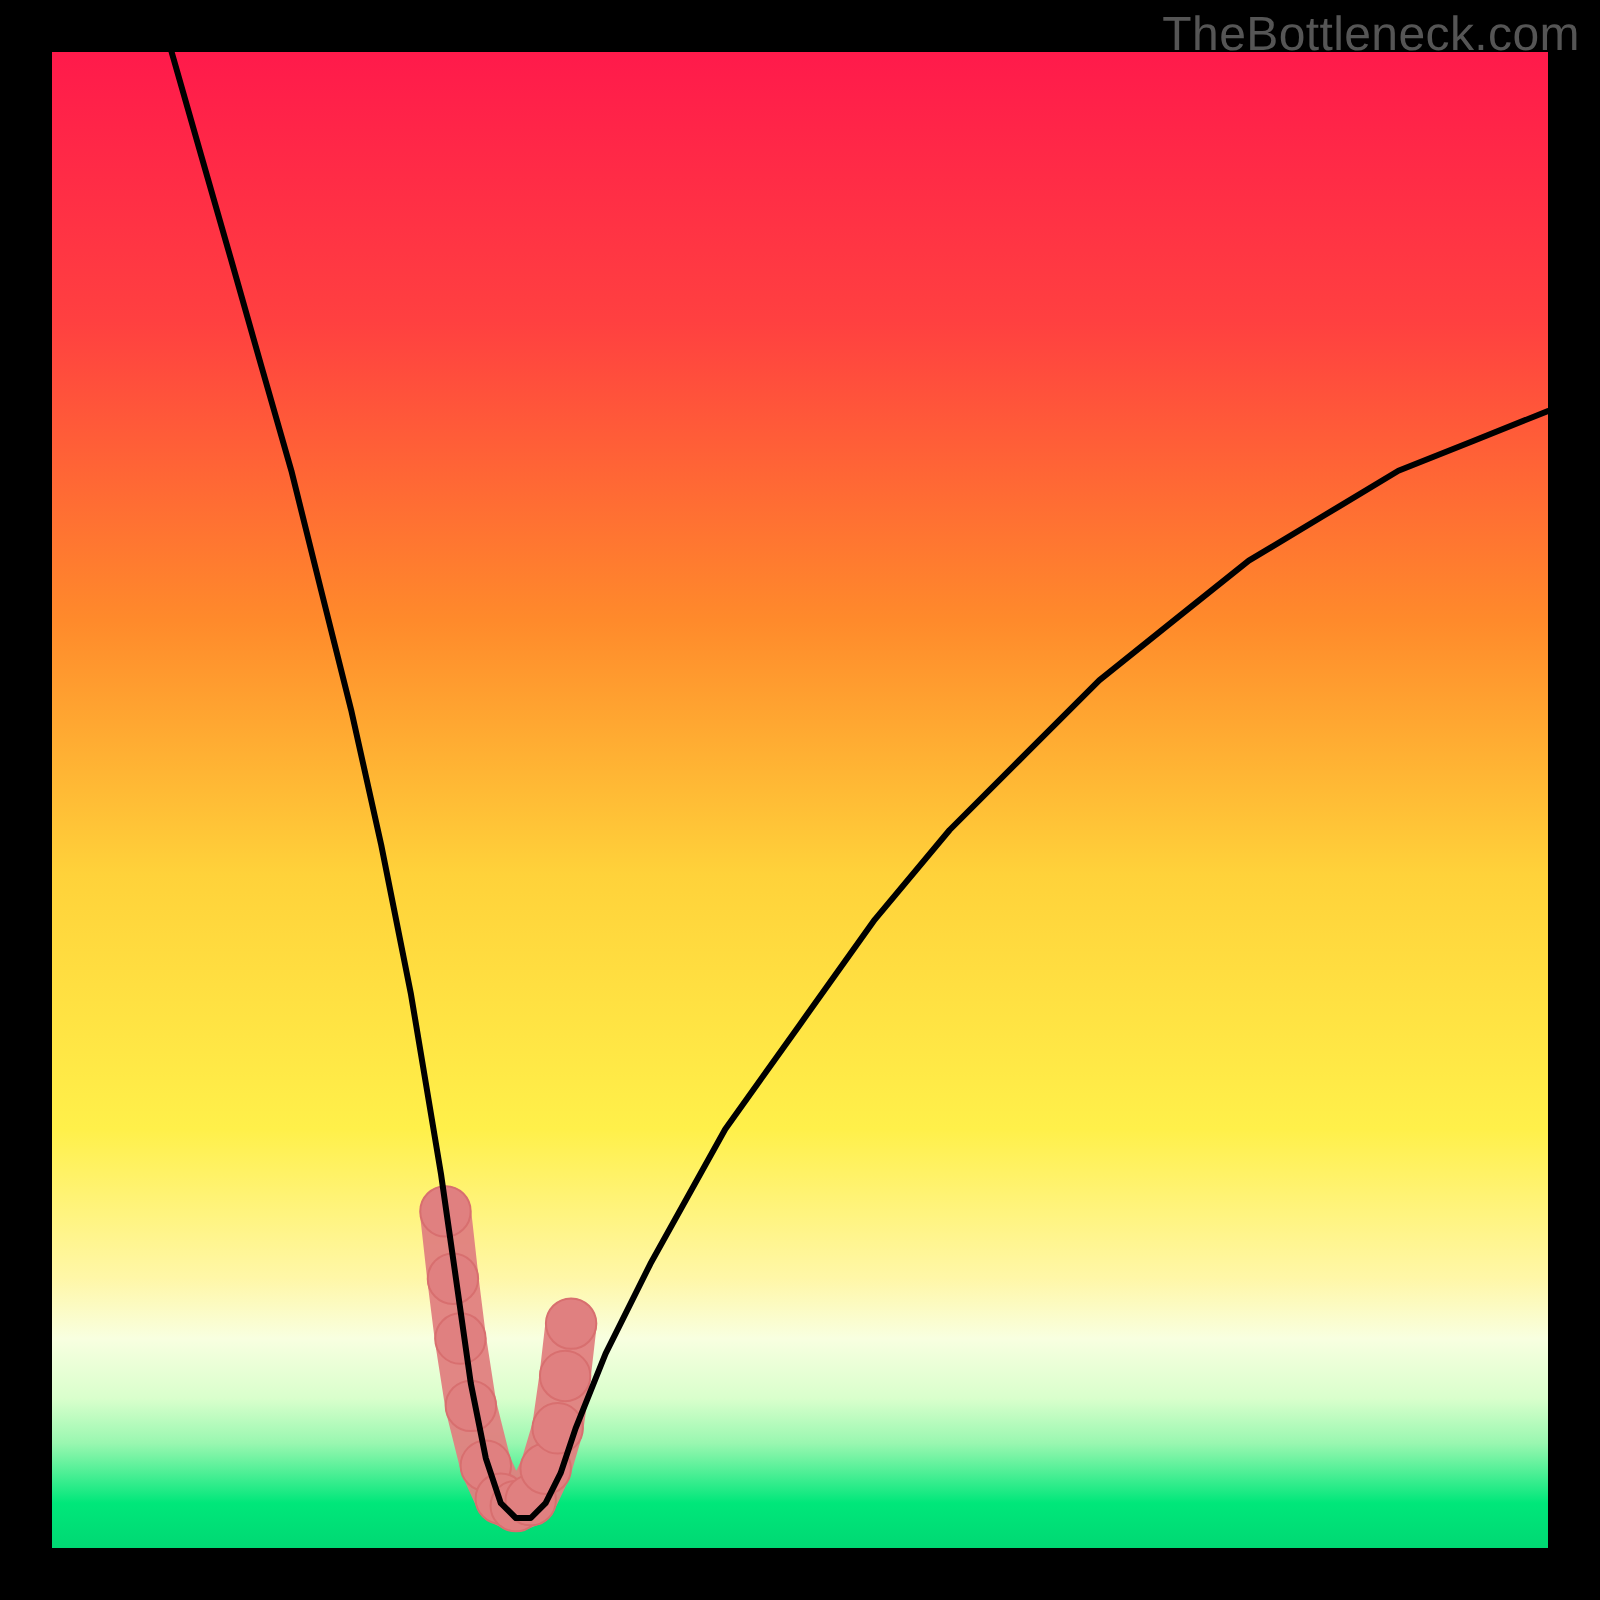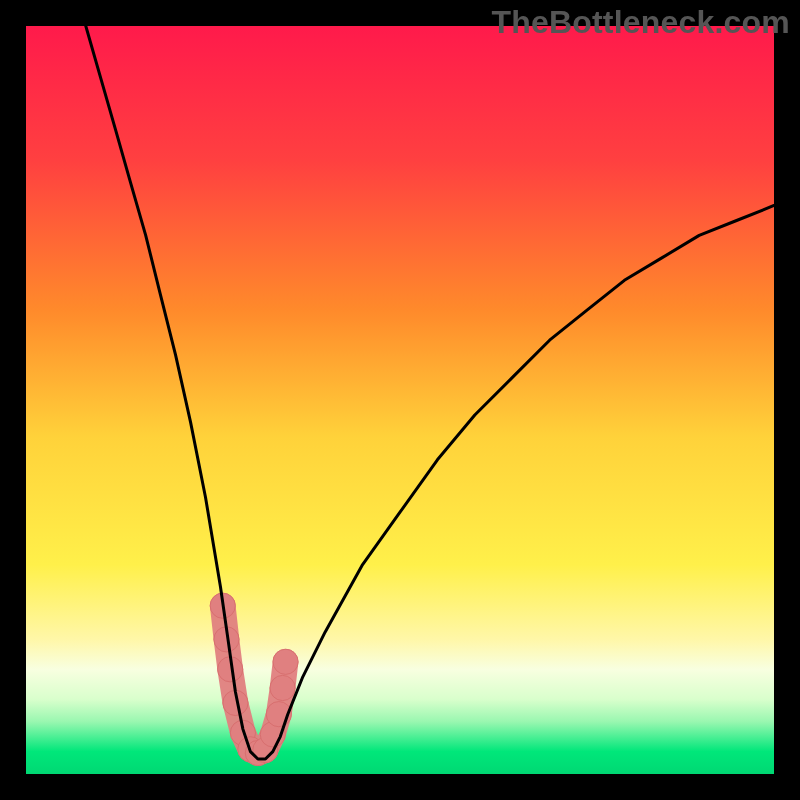--- a/index.html
+++ b/index.html
@@ -22,22 +22,22 @@
     top: 26px;
     width: 748px;
     height: 748px;
     overflow: hidden;
   }
   .watermark {
     position: absolute;
     top: 4px;
     right: 10px;
     color: #555;
-    font-size: 32px;
-    font-weight: 700;
+    font-size: 24px;
+    font-weight: 400;
     letter-spacing: 0.2px;
   }
   svg { display: block; }
 </style>
 </head>
 <body>
 
 <div class="frame">
   <div class="plot">
     <svg id="chart-svg" width="748" height="748" viewBox="0 0 748 748">

